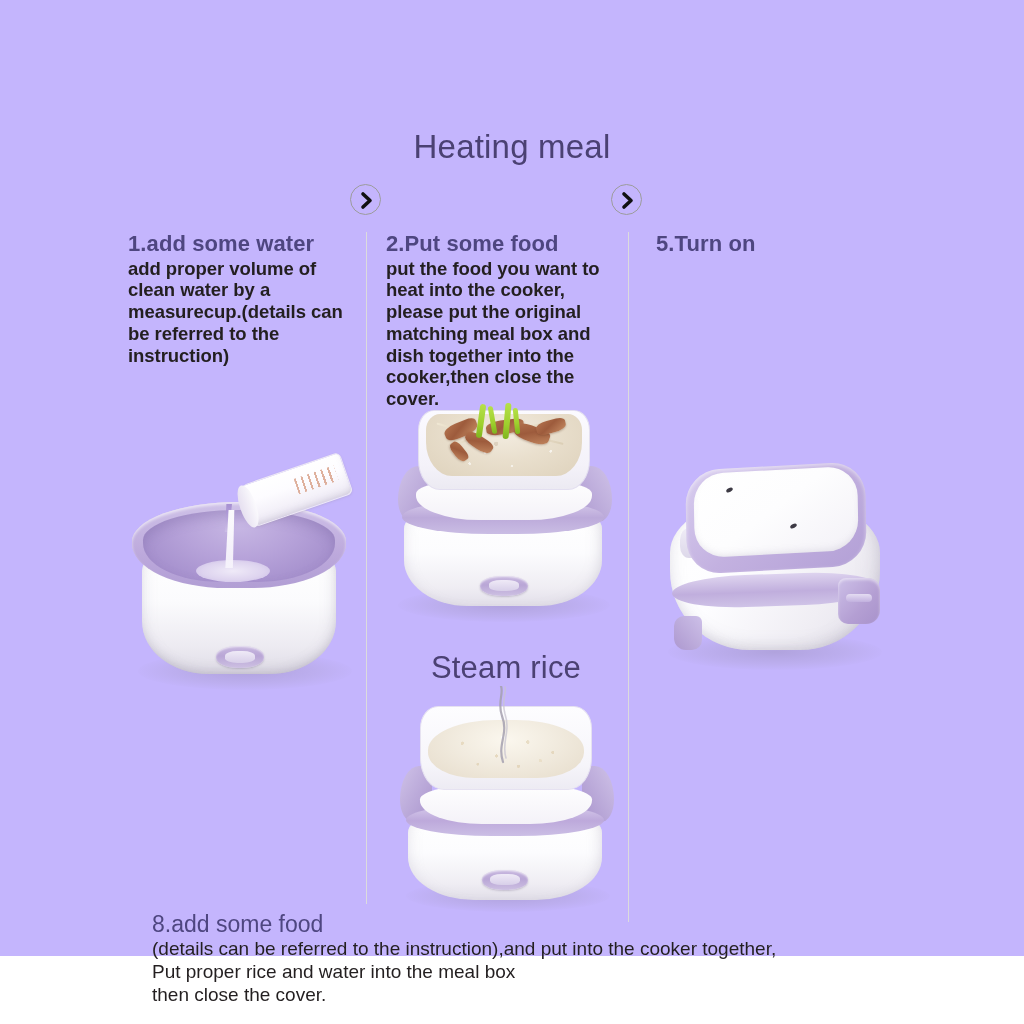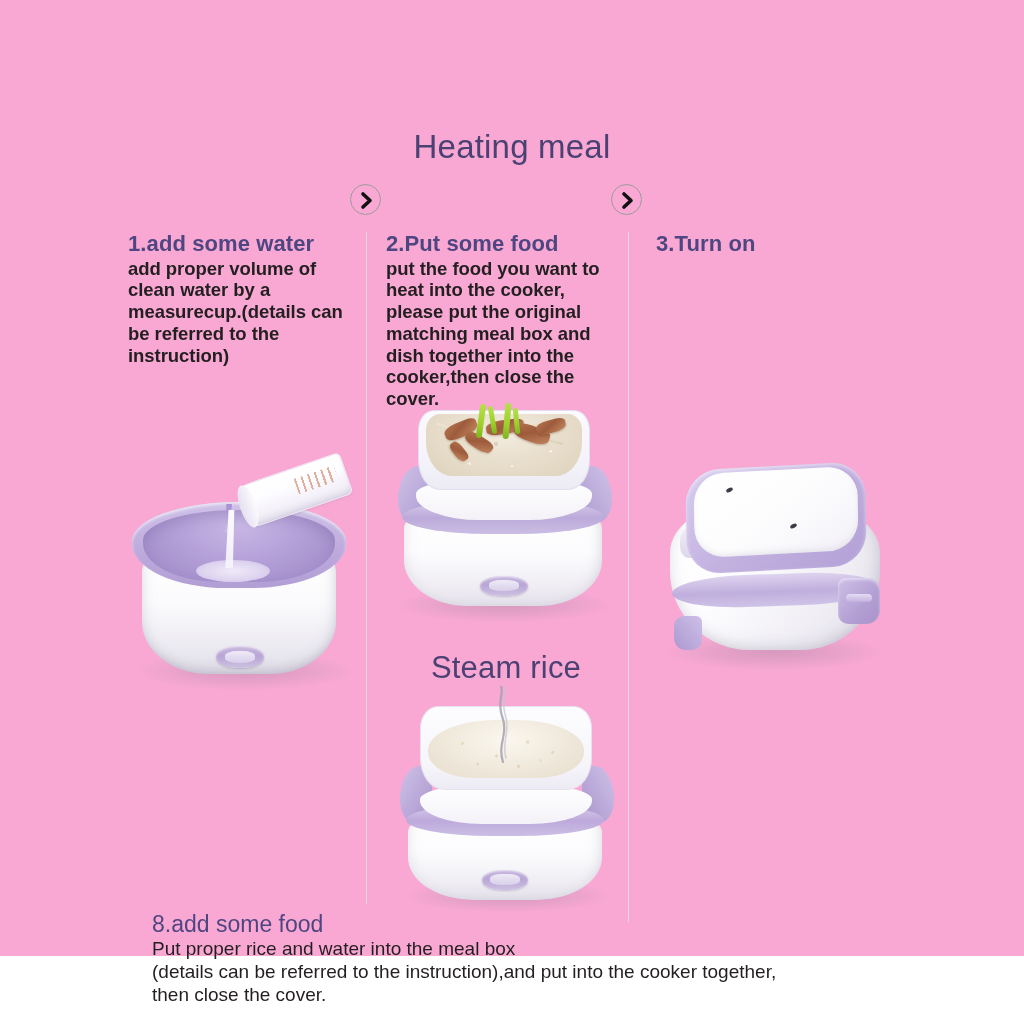--- a/index.html
+++ b/index.html
@@ -7,21 +7,21 @@
     background: #ffffff;
   }
   body {
     width: 1024px; height: 1024px;
     font-family: "Liberation Sans", sans-serif;
     overflow: hidden;
   }
   #canvas {
     position: relative;
     width: 1024px; height: 956px;
-    background: #f9a8d4;
+    background: #c4b5fd;
   }
 
   
   .main-title {
     position: absolute;
     left: 0; top: 128px; width: 1024px;
     text-align: center;
     font-size: 33px;
     color: #4b4173;
     letter-spacing: .2px;
@@ -416,21 +416,21 @@
     <p class="step-head">1.add some water</p>
     <p class="step-body">add proper volume of clean water by a measurecup.(details can be referred to the instruction)</p>
   </div>
 
   <div class="col" id="col-2">
     <p class="step-head">2.Put some food</p>
     <p class="step-body">put the food you want to heat into the cooker, please put the original matching meal box and dish together into the cooker,then close the cover.</p>
   </div>
 
   <div class="col" id="col-3">
-    <p class="step-head">3.Turn on</p>
+    <p class="step-head">5.Turn on</p>
   </div>
 
   <div class="section-title" style="left:406px; top:650px; width:200px; text-align:center;">Steam rice</div>
 
   <div class="product" id="prod-water">
     <div class="shadow"></div>
     <div class="rim-outer"></div>
     <div class="tub-outer"></div>
     <div class="rim-outer"></div>
     <div class="bowl-inner"></div>
@@ -507,18 +507,18 @@
         <path d="M18 72 C 13 56, 23 46, 17 28 C 13 14, 19 6, 17 1" fill="none" stroke="rgba(200,196,208,.75)" stroke-width="1.6" stroke-linecap="round"></path>
       </svg>
     </div>
     <div class="switch">
         <i></i>
       </div>
   </div>
 
   <div id="bottom-block">
     <p class="bottom-head">8.add some food</p>
+    <p class="bottom-body">(details can be referred to the instruction),and put into the cooker together,</p>
     <p class="bottom-body">Put proper rice and water into the meal box</p>
-    <p class="bottom-body">(details can be referred to the instruction),and put into the cooker together,</p>
     <p class="bottom-body">then close the cover.</p>
   </div>
 
 </div>
 
 </body></html>

